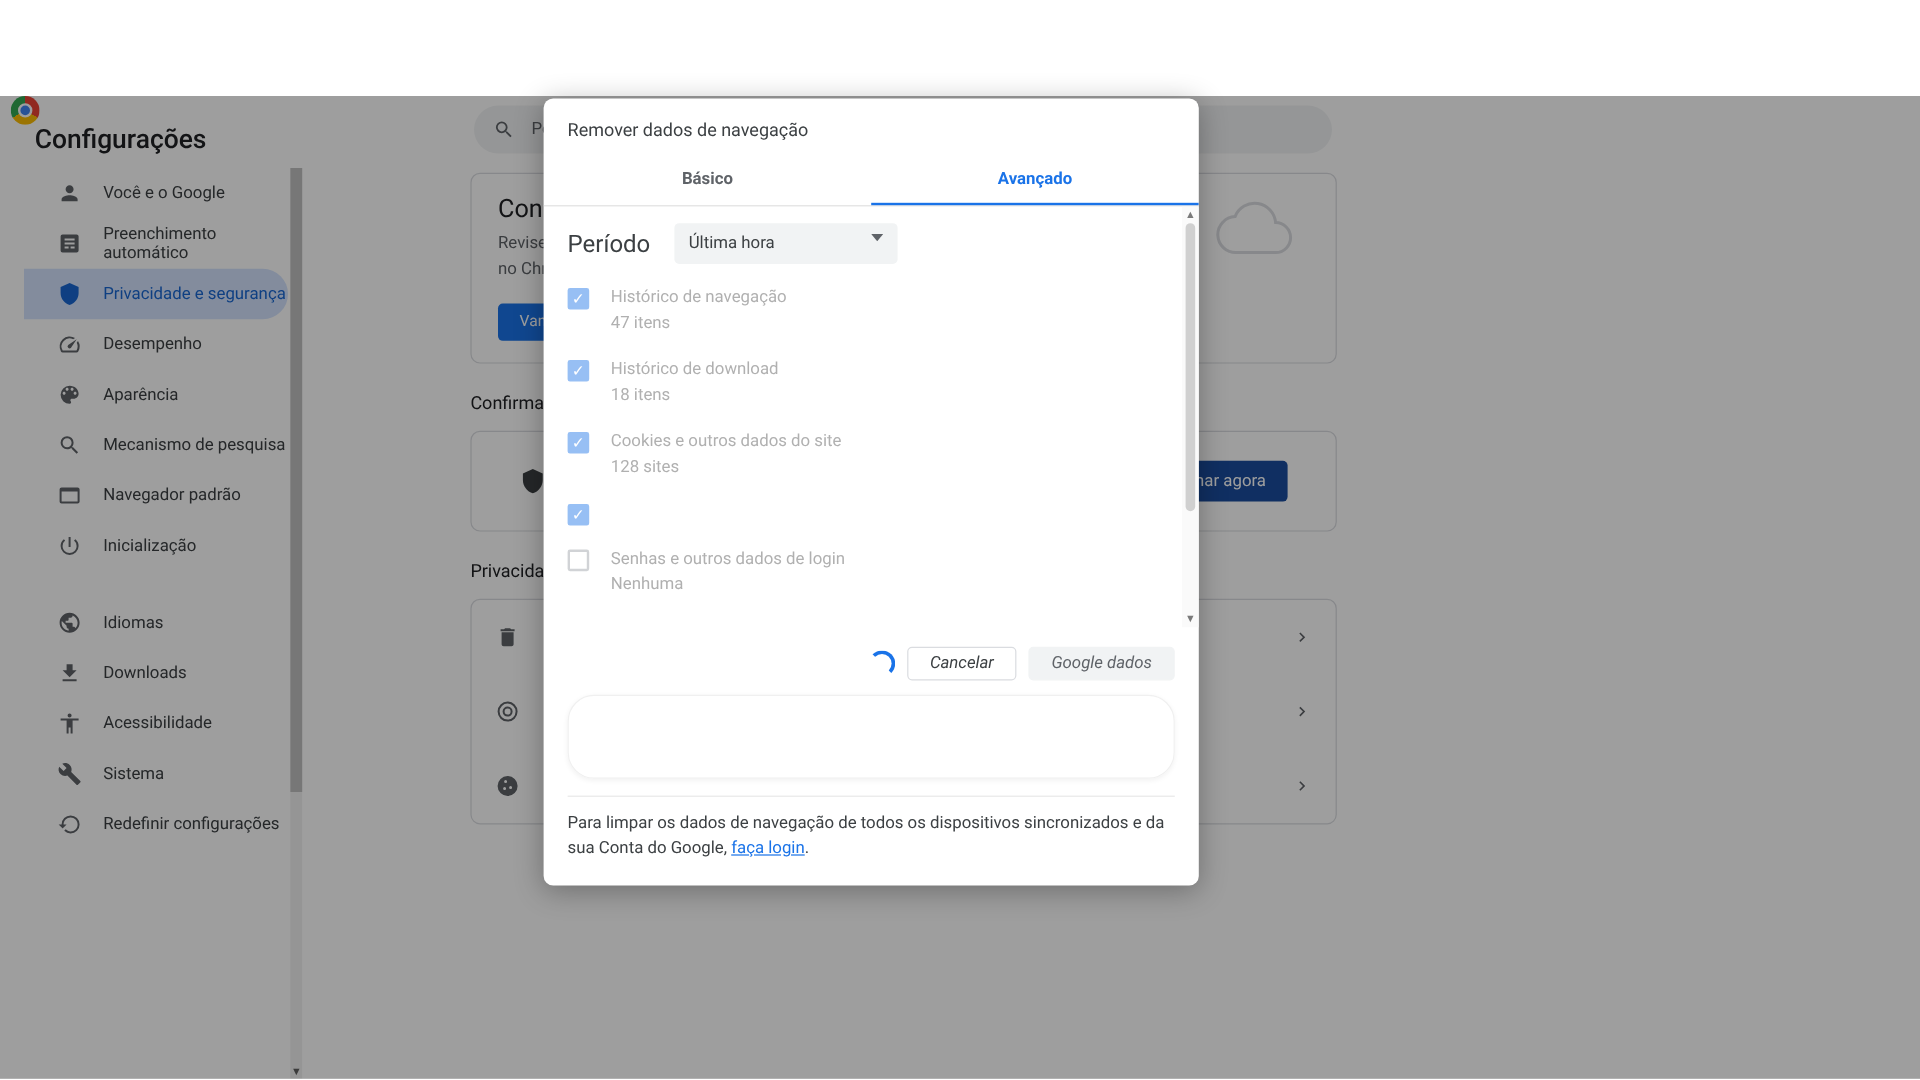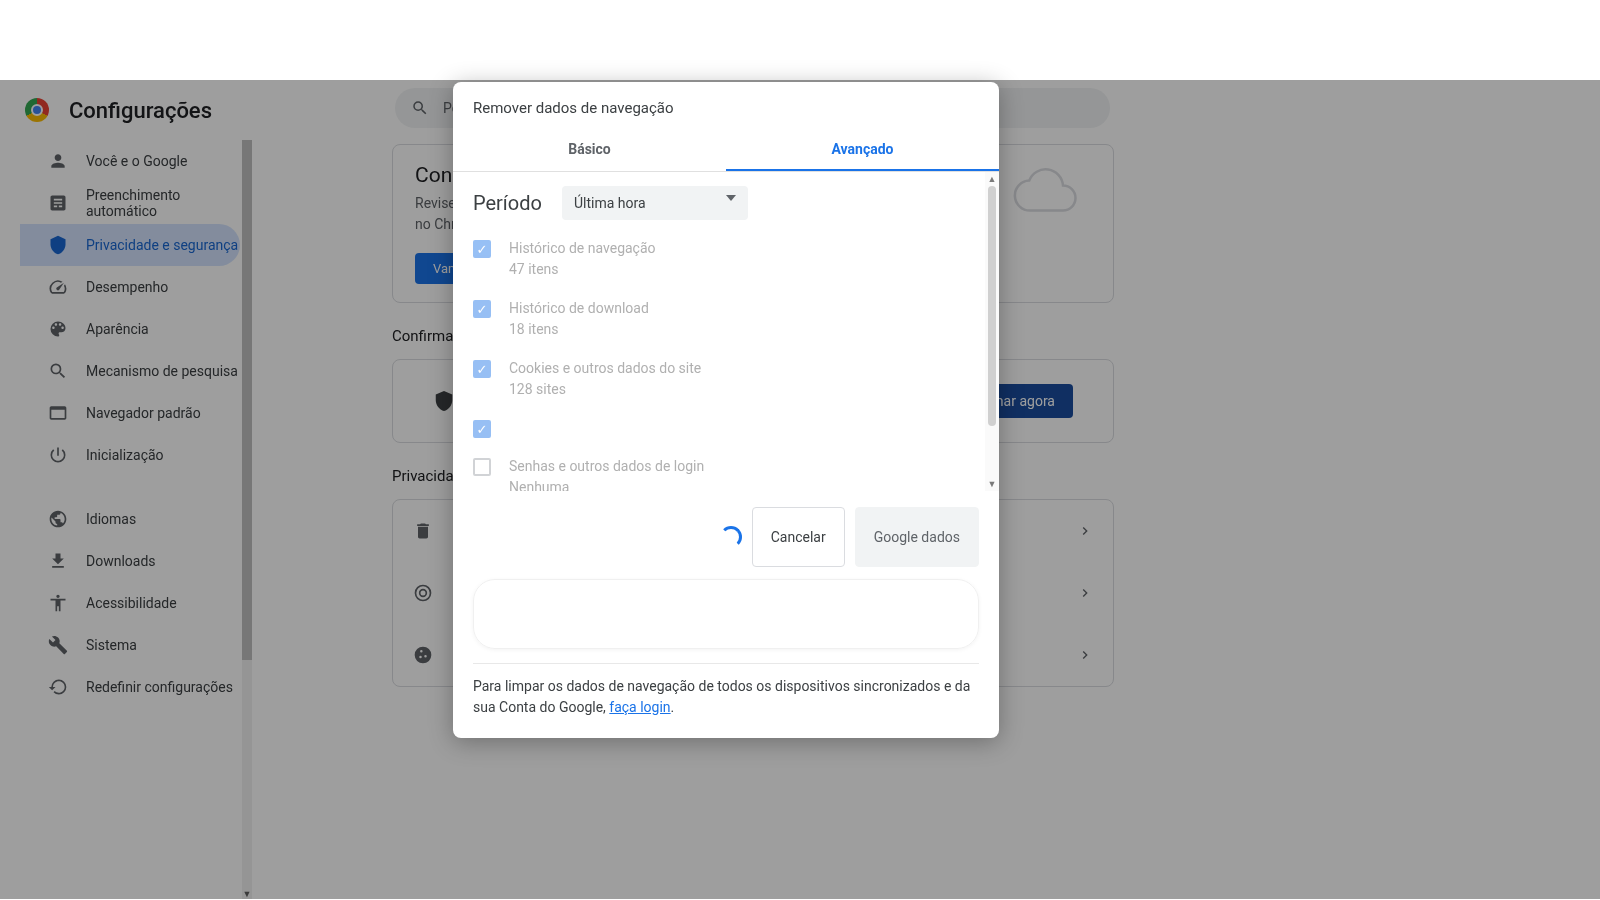--- a/index.html
+++ b/index.html
@@ -7,22 +7,23 @@
 
 .app {
   position: absolute;
   left: 0; right: 0; top: 80px; bottom: 1px;
   background: #fff;
 }
 
 .header {
   position: absolute;
   left: 0; right: 0; top: 0; height: 60px;
-  display: flex; align-items: center;
-  padding-left: 25px;
+  display: flex; align-items: flex-start;
+  padding-left: 9px;
+  flex-direction: column;
 }
 .chrome-logo {
   width: 24px; height: 24px;
   border-radius: 50%;
   background:
     radial-gradient(circle at 50% 50%, #4285f4 0 25%, transparent 25%),
     conic-gradient(#ea4335 0deg 120deg, #fbbc04 120deg 240deg, #34a853 240deg 360deg);
   position: relative;
 }
 .chrome-logo::after {
@@ -258,27 +259,28 @@
 }
 .spinner {
   width: 22px; height: 22px;
   border: 3px solid transparent;
   border-top-color: #1a73e8;
   border-right-color: #1a73e8;
   border-radius: 50%;
   margin-left: auto;
 }
 .btn {
-  padding: 21px 18px;
+  padding: 5px 18px;
   font-size: 14px;
   border: 1px solid #dadce0;
   background: #fff;
   color: #3c4043;
   border-radius: 4px;
   cursor: pointer;
+  font-style: italic;
 }
 .btn.remove {
   background: #f1f3f4;
   border-color: #f1f3f4;
   color: #5f6368;
 }
 .footer-placeholder {
   margin-top: 12px;
   height: 70px;
   border: 1px solid #f0f0f0;

